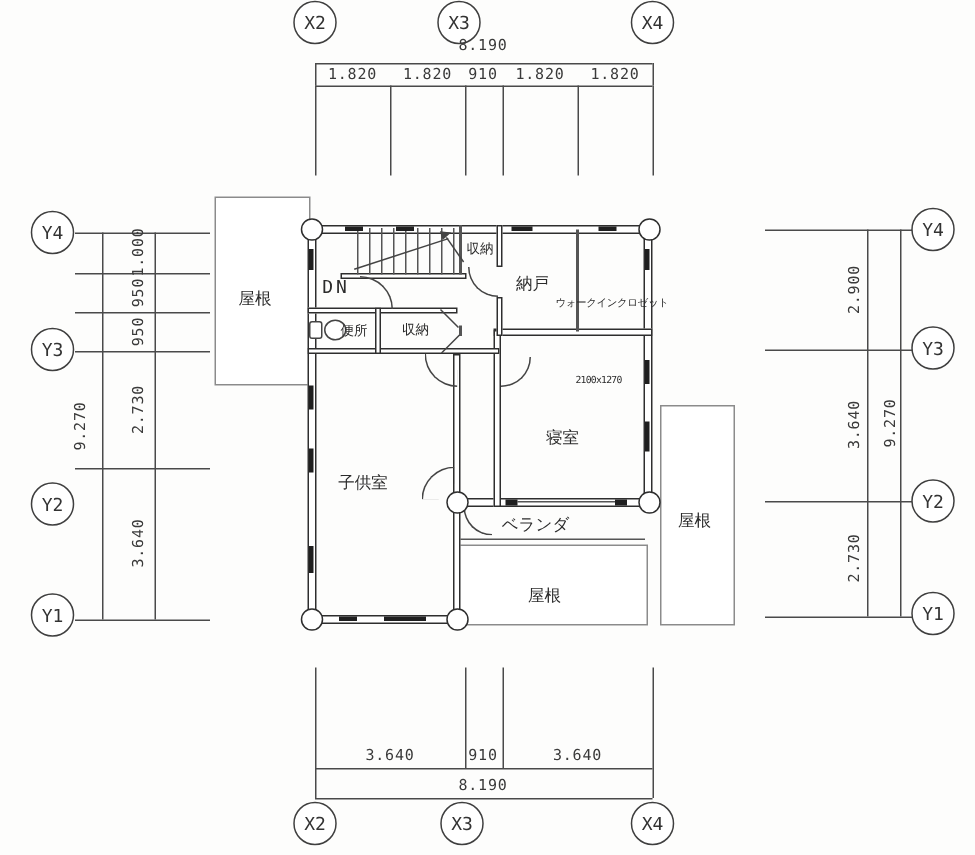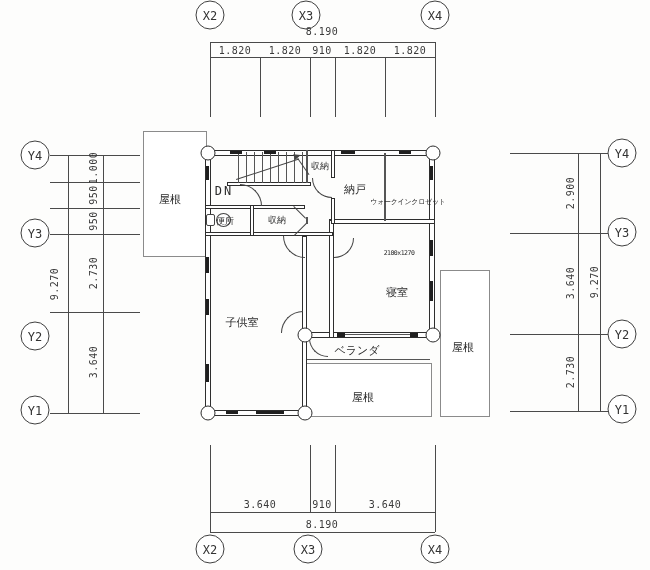--- a/index.html
+++ b/index.html
@@ -178,23 +178,23 @@
   <div class="thin" style="left:345px;top:334px;width:65px;height:1px"></div>
 
   <div class="col" style="left:208px;top:153px"></div>
   <div class="col" style="left:433px;top:153px"></div>
   <div class="col" style="left:208px;top:413px"></div>
   <div class="col" style="left:305px;top:413px"></div>
   <div class="col" style="left:305px;top:335px"></div>
   <div class="col" style="left:433px;top:335px"></div>
 
   <div class="rlabel mono" style="left:224px;top:191px">DN</div>
-  <div class="rlabel small" style="left:225px;top:221px">便所</div>
+  <div class="rlabel small" style="left:236px;top:221px">便所</div>
   <div class="rlabel small" style="left:277px;top:220px">収納</div>
   <div class="rlabel small" style="left:320px;top:166px">収納</div>
   <div class="rlabel" style="left:355px;top:189px">納戸</div>
   <div class="rlabel tiny" style="left:408px;top:202px">ウォークインクロゼット</div>
   <div class="rlabel" style="left:242px;top:322px">子供室</div>
-  <div class="rlabel" style="left:397px;top:292px">寝室</div>
+  <div class="rlabel" style="left:375px;top:292px">寝室</div>
   <div class="rlabel micro" style="left:399px;top:253px">2100x1270</div>
   <div class="rlabel" style="left:357px;top:350px">ベランダ</div>
 
 </div>
 
 </body></html>

